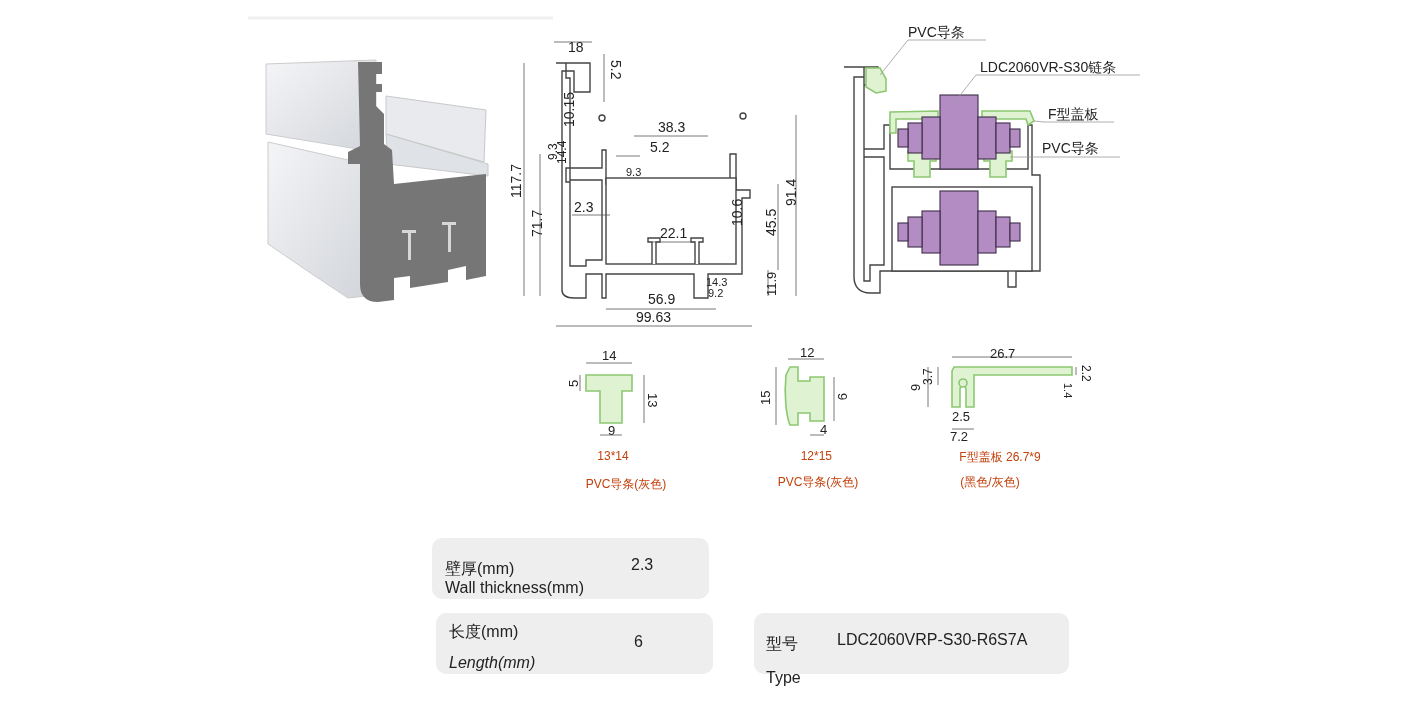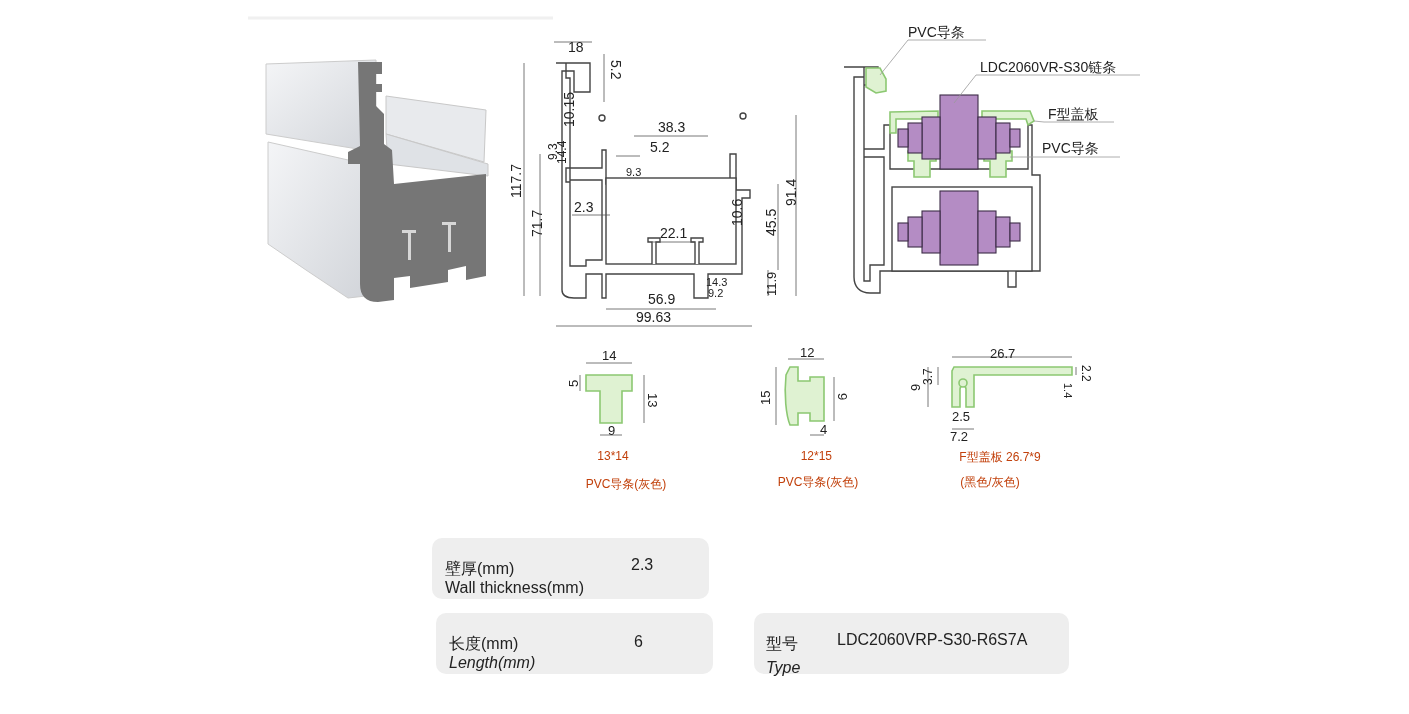--- a/index.html
+++ b/index.html
@@ -186,21 +186,21 @@
 </div>
 <div class="caption" style="left:930px;top:449px;width:140px;">F型盖板 26.7*9</div>
 <div class="caption" style="left:940px;top:474px;width:100px;">(黑色/灰色)</div>
 
 <div class="card" style="left:432px;top:538px;width:277px;height:61px;">
   <span class="lbl" style="left:13px;top:12px;">壁厚(mm)</span>
   <span class="lbl" style="left:13px;top:31px;">Wall thickness(mm)</span>
   <span class="val" style="left:199px;top:18px;">2.3</span>
 </div>
 <div class="card" style="left:436px;top:613px;width:277px;height:61px;">
-  <span class="lbl" style="left:13px;top:12px;">长度(mm)</span>
+  <span class="lbl" style="left:13px;top:0;">长度(mm)</span>
   <span class="lbl" style="left:13px;top:31px;font-style:italic;">Length(mm)</span>
   <span class="val" style="left:198px;top:20px;">6</span>
 </div>
 <div class="card" style="left:754px;top:613px;width:315px;height:61px;">
   <span class="lbl" style="left:12px;top:12px;">型号</span>
-  <span class="lbl" style="left:12px;top:36px;font-style:italic;">Type</span>
+  <span class="lbl" style="left:12px;top:46px;">Type</span>
   <span class="val" style="left:83px;top:18px;">LDC2060VRP-S30-R6S7A</span>
 </div>
 
 </body></html>

